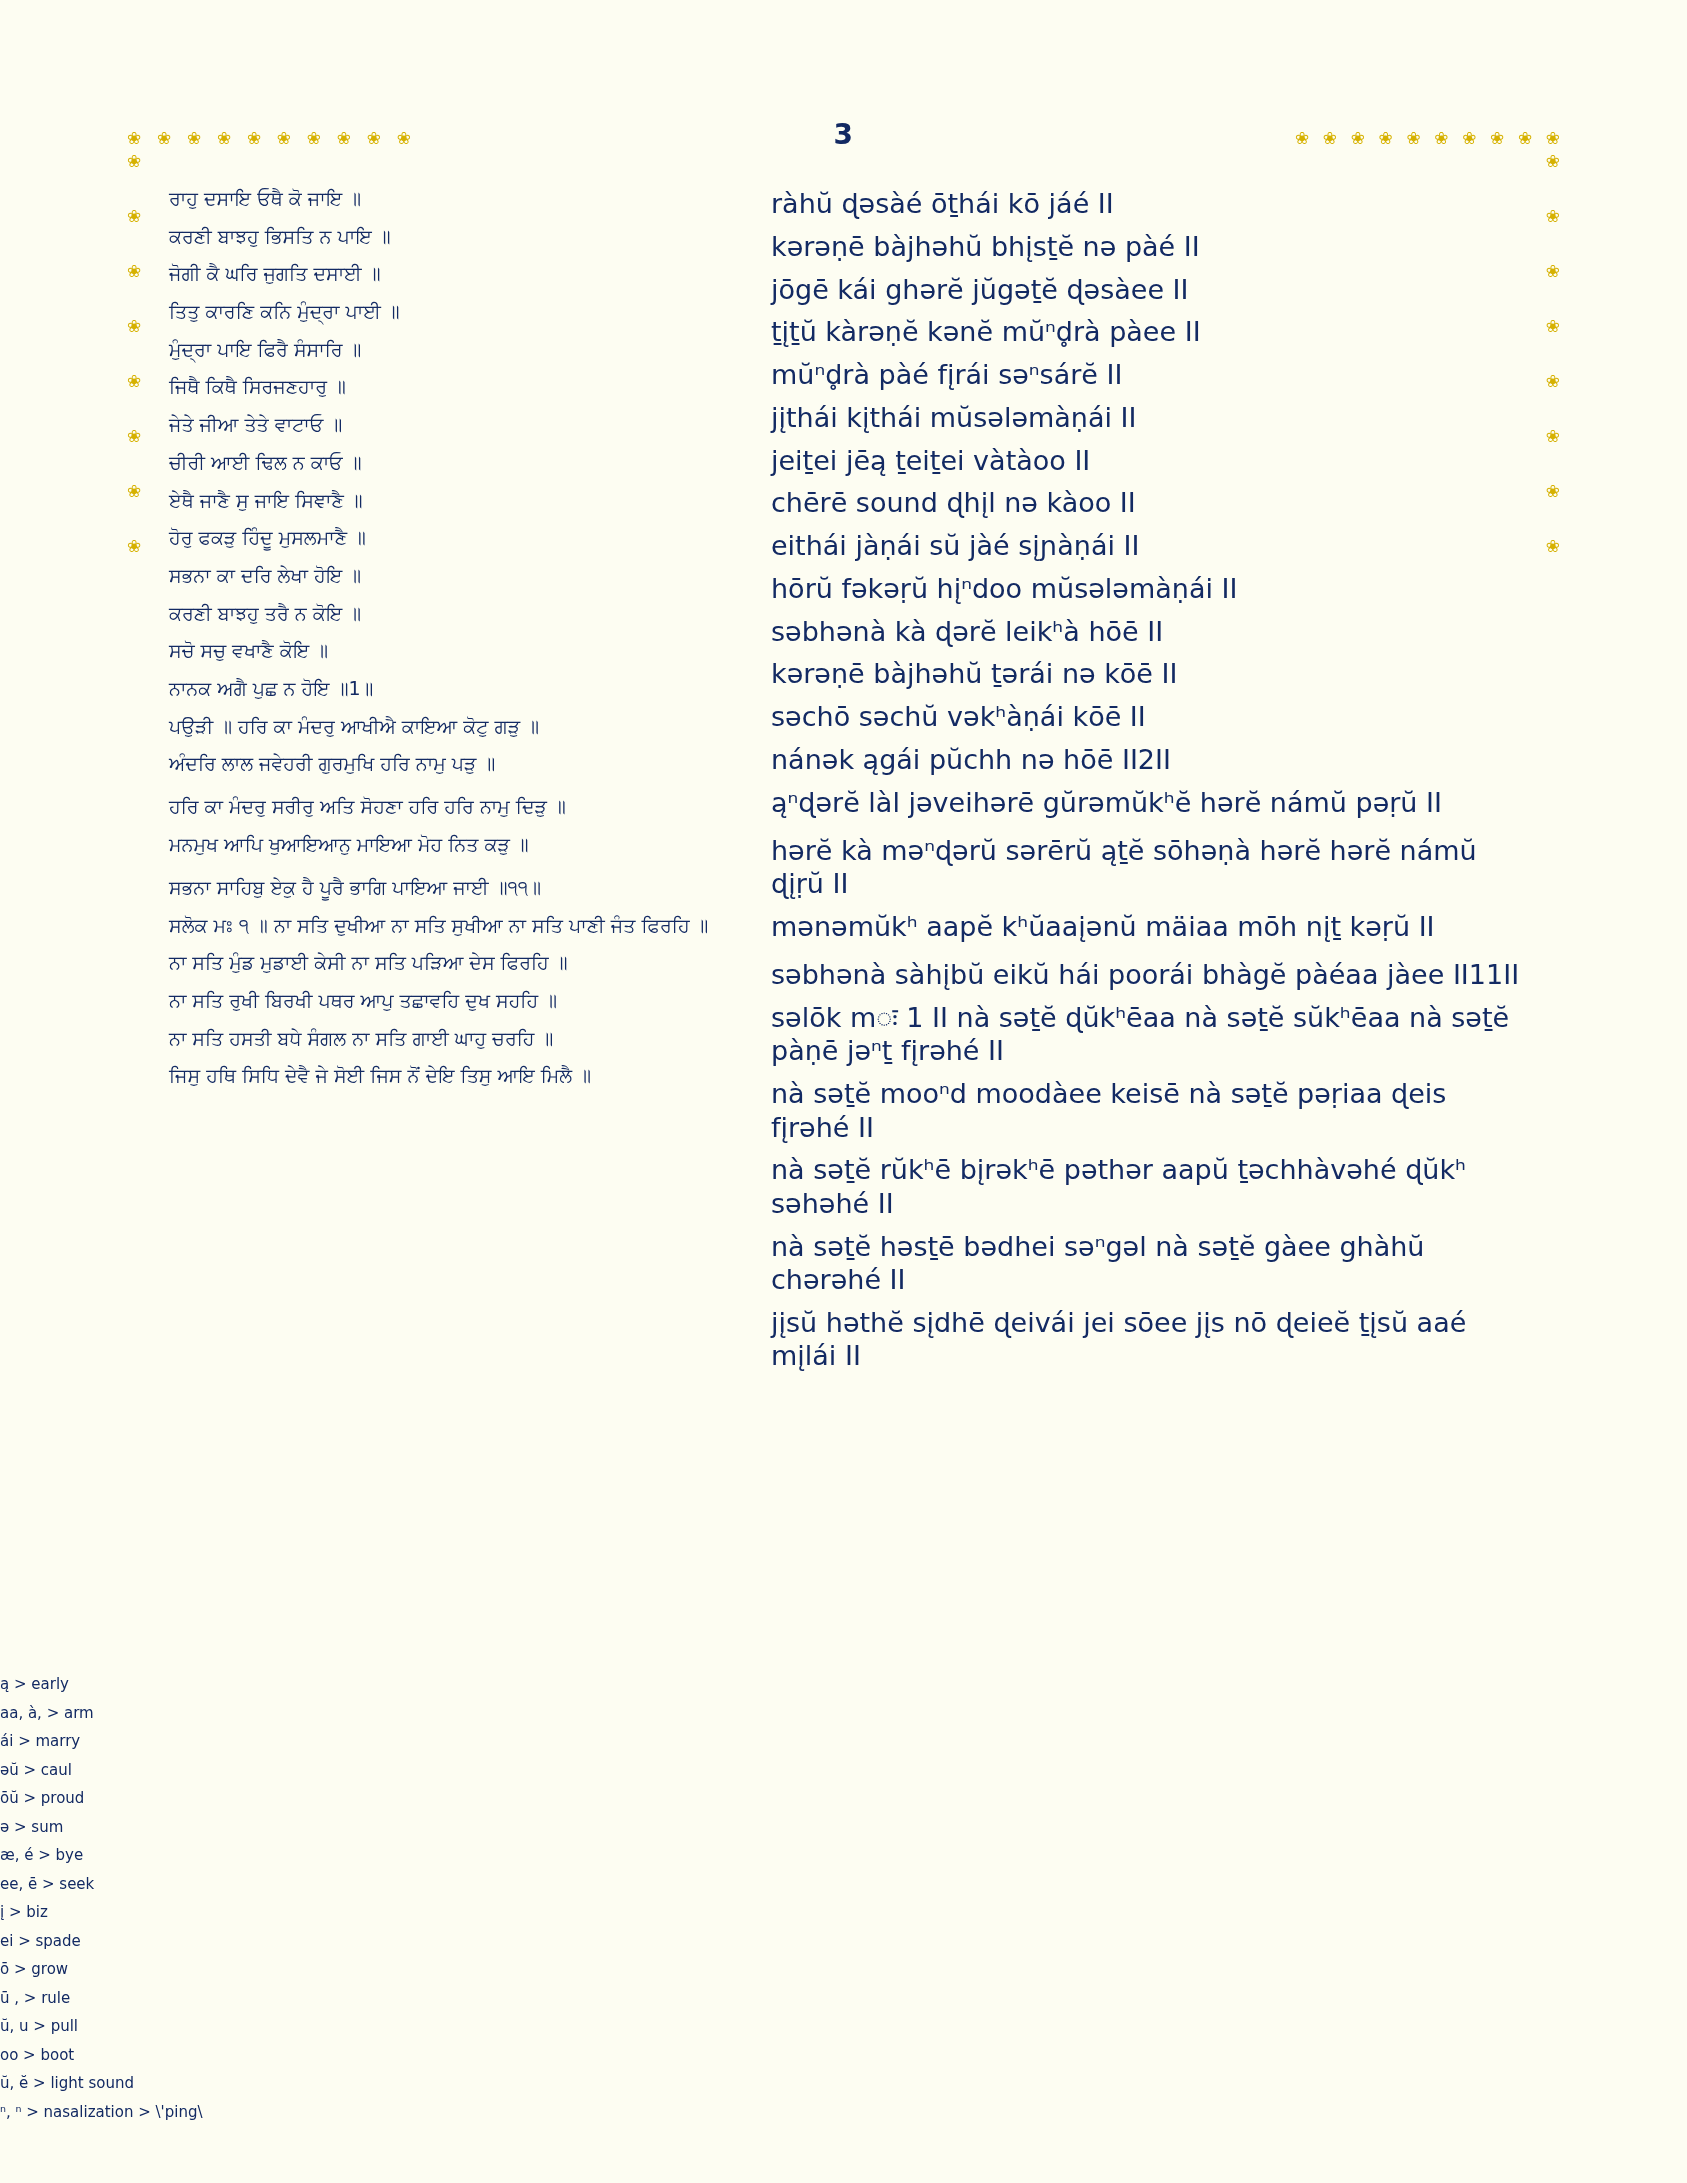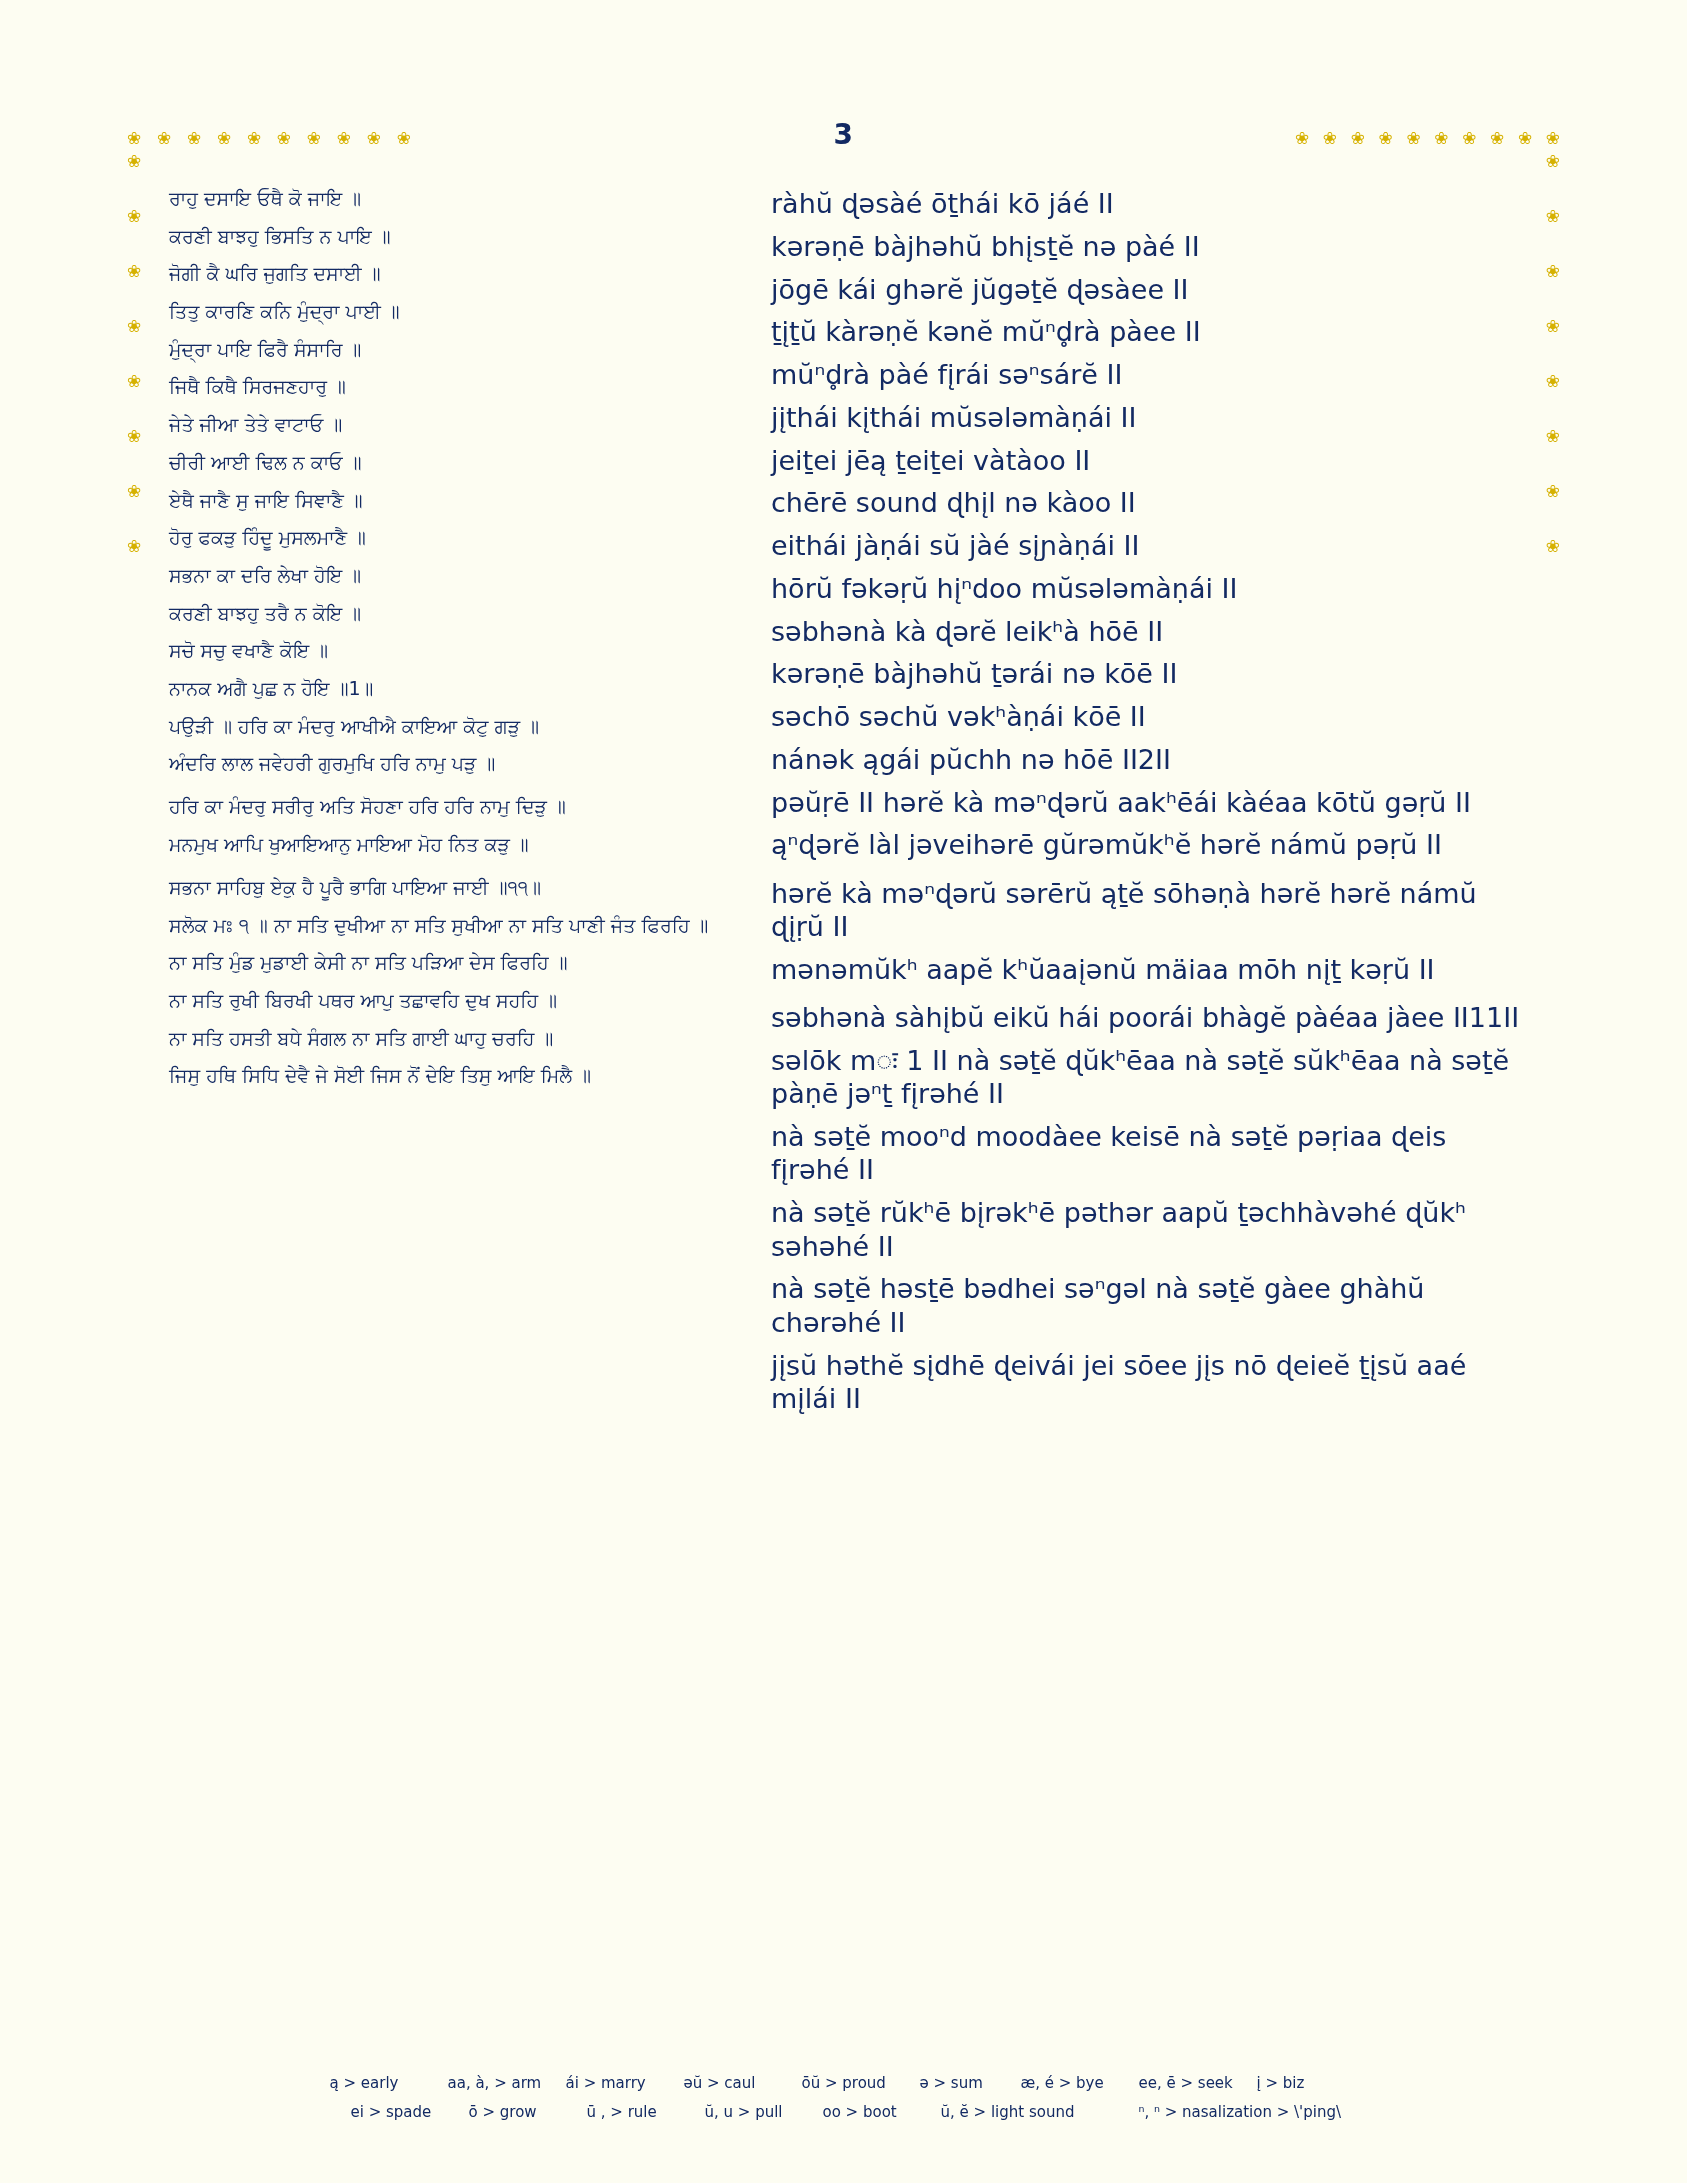--- a/index.html
+++ b/index.html
@@ -115,20 +115,21 @@
     left: 0;
     width: 100%;
     color: #132a63;
   }
   .footer-row {
     display: flex;
     justify-content: center;
     gap: 0;
     font-size: 15px;
     line-height: 1.9;
+    flex-direction: column;
   }
   .footer-cell {
     width: 118px;
     text-align: left;
     white-space: nowrap;
   }
   .footer-cell.wide { width: 198px; }
   .footer-cell.narrow { width: 101px; }
 </style>
 </head>
@@ -223,21 +224,20 @@
       <div class="line">mŭⁿd̥rà pàé fįrái  səⁿsárĕ II</div>
       <div class="line">jįthái kįthái mŭsələmàṇái II</div>
       <div class="line">jeiṯei  jēą ṯeiṯei  vàtàoo II</div>
       <div class="line">chērē  sound ɖhįl  nə kàoo II</div>
       <div class="line">eithái  jàṇái sŭ jàé  sįɲàṇái II</div>
       <div class="line">hōrŭ  fəkəṛŭ hįⁿdoo mŭsələmàṇái II</div>
       <div class="line">səbhənà  kà ɖərĕ leikʰà  hōē II</div>
       <div class="line">kərəṇē  bàjhəhŭ ṯərái nə  kōē II</div>
       <div class="line">səchō səchŭ vəkʰàṇái  kōē II</div>
       <div class="line">nánək ągái  pŭchh nə hōē II2II</div>
-      <div class="line">pəŭṛē  II  hərĕ  kà  məⁿɖərŭ  aakʰēái  kàéaa  kōtŭ gəṛŭ II</div>
       <div class="line sp">ąⁿɖərĕ làl  jəveihərē gŭrəmŭkʰĕ hərĕ námŭ pəṛŭ II</div>
       <div class="line">hərĕ kà məⁿɖərŭ sərērŭ ąṯĕ sōhəṇà hərĕ hərĕ námŭ ɖįṛŭ II</div>
       <div class="line sp">mənəmŭkʰ aapĕ kʰŭaaįənŭ mäiaa mōh nįṯ kəṛŭ II</div>
       <div class="line">səbhənà sàhįbŭ eikŭ hái poorái bhàgĕ pàéaa jàee II11II</div>
       <div class="line">səlōk mः  1 II nà səṯĕ ɖŭkʰēaa nà səṯĕ sŭkʰēaa nà səṯĕ pàṇē jəⁿṯ fįrəhé II</div>
       <div class="line">nà səṯĕ mooⁿd moodàee keisē nà səṯĕ pəṛiaa ɖeis fįrəhé II</div>
       <div class="line">nà  səṯĕ  rŭkʰē  bįrəkʰē  pəthər  aapŭ  ṯəchhàvəhé ɖŭkʰ səhəhé II</div>
       <div class="line">nà səṯĕ həsṯē bədhei səⁿgəl nà səṯĕ gàee ghàhŭ chərəhé II</div>
       <div class="line">jįsŭ həthĕ sįdhē ɖeivái  jei sōee jįs nō ɖeieĕ ṯįsŭ aaé mįlái II</div>
     </div>

